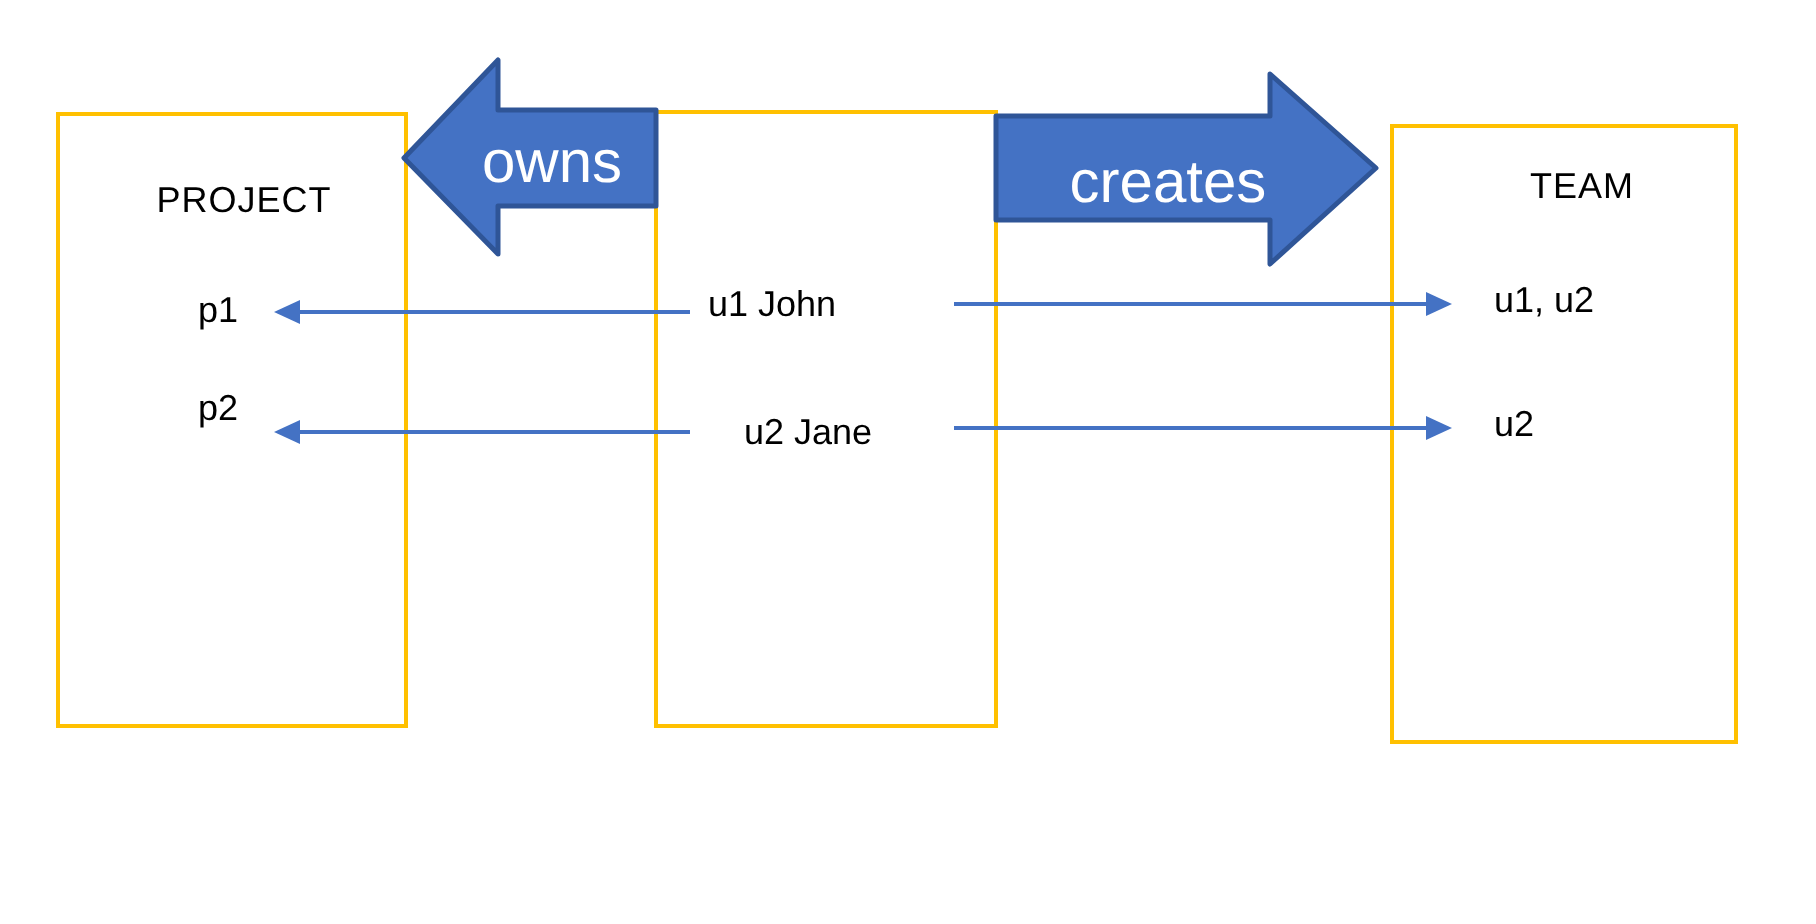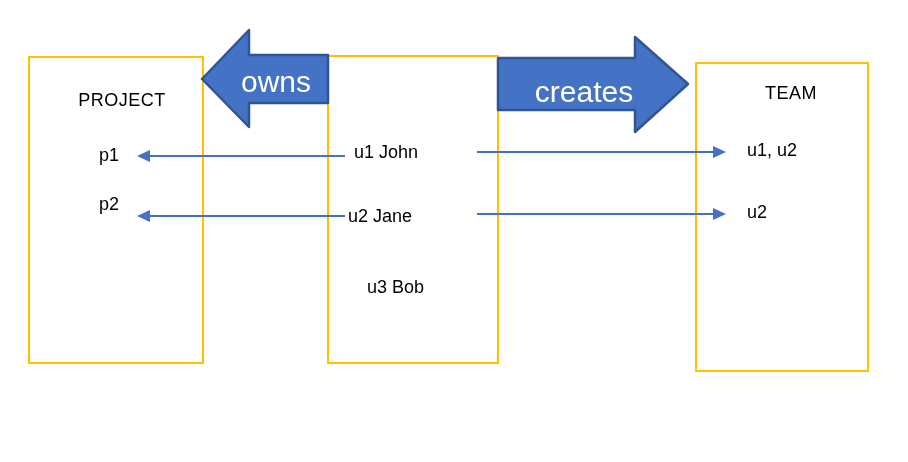--- a/index.html
+++ b/index.html
@@ -35,21 +35,21 @@
   }
   .entity-title { transform: translateX(-50%); letter-spacing: 0.5px; }
 
   .title-project { left: 110px; top: 87px; }
   .title-user    { left: 400px; top: 75px; }
   .title-team    { left: 779px; top: 80px; }
 
   .row-p1      { left: 87px;  top: 142px; }
   .row-p2      { left: 87px;  top: 191px; }
   .row-u1      { left: 342px; top: 139px; }
-  .row-u2      { left: 336px; top: 203px; }
+  .row-u2      { left: 360px; top: 203px; }
   .row-u3      { left: 355px; top: 274px; }
   .row-u3note  { left: 349px; top: 311px; }
   .row-t1      { left: 735px; top: 137px; }
   .row-t2      { left: 735px; top: 199px; text-align: right; }
 
   .shape-layer {
     position: absolute;
     left: 0; top: 0;
     width: 908px; height: 462px;
   }
@@ -110,18 +110,17 @@
   <div class="arrow-label creates-label">creates</div>
 
   <div class="label entity-title title-project">PROJECT</div>
   <div class="label entity-title title-team">TEAM</div>
 
   <div class="label row-p1">p1</div>
   <div class="label row-p2">p2</div>
 
   <div class="label row-u1">u1 John</div>
   <div class="label row-u2">u2 Jane</div>
-  <div class="label row-u3">u3 Bob</div>
 
   <div class="label row-t1">u1, u2</div>
   <div class="label row-t2">u2</div>
 
 </div>
 
 </body></html>

